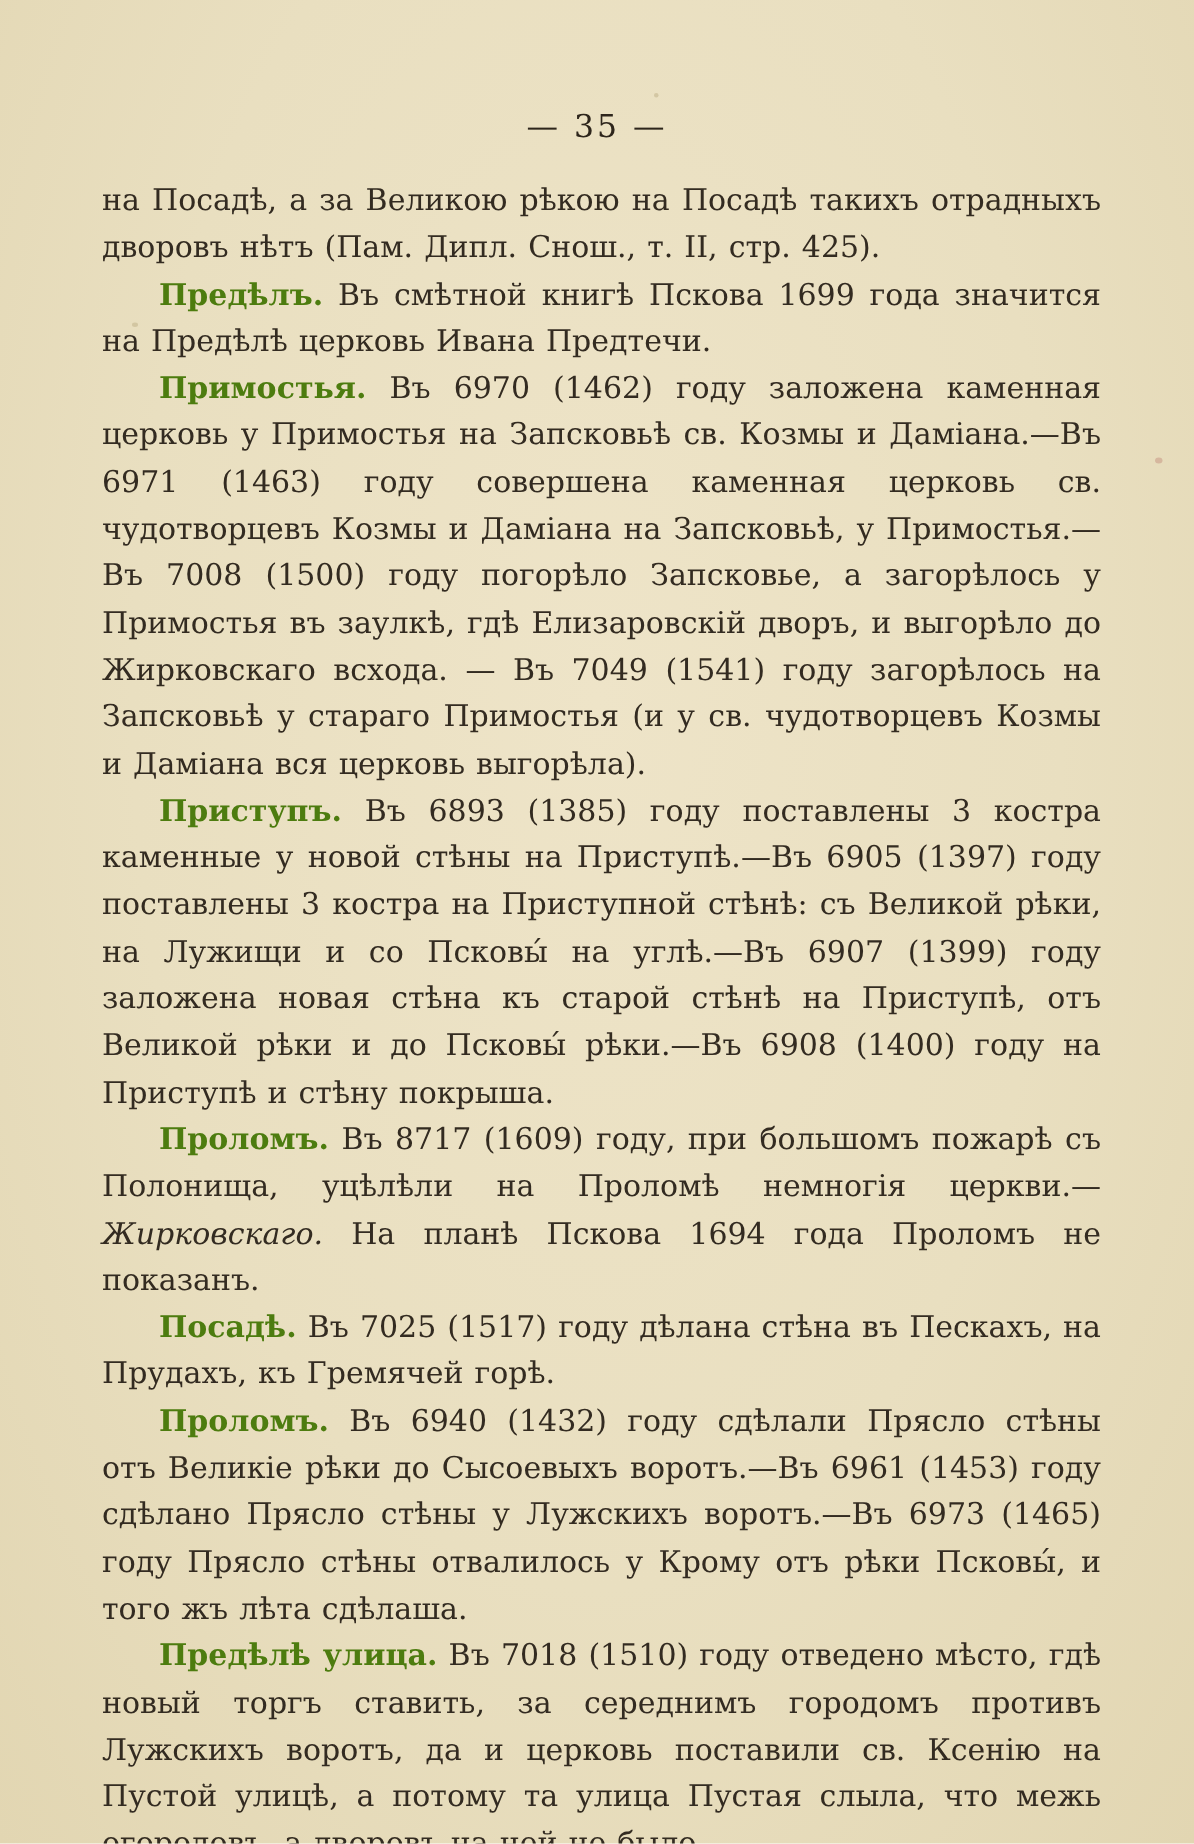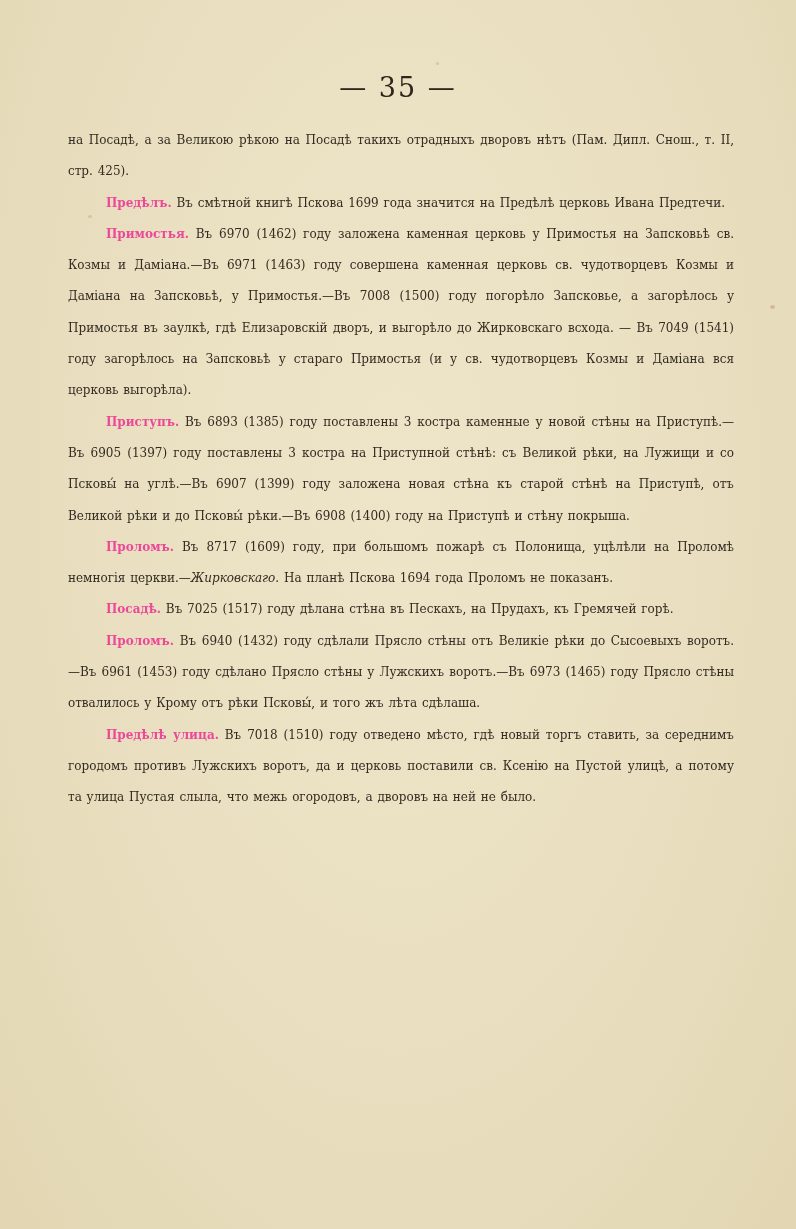--- a/index.html
+++ b/index.html
@@ -16,44 +16,44 @@
     position: relative;
   }
   .page {
     width: 796px;
     height: 1229px;
     position: relative;
   }
   .page-header {
     text-align: center;
     padding-top: 72px;
-    font-size: 27px;
+    font-size: 21px;
     letter-spacing: 2px;
     color: #2e261c;
   }
   .text-block {
     margin: 22px 62px 0 68px;
     width: 666px;
   }
   .text-block p.para {
     margin: 0;
     padding: 0;
-    font-size: 12px;
+    font-size: 20px;
     line-height: 31.3px;
     text-align: justify;
     text-indent: 38px;
     word-spacing: 1px;
     color: #332b21;
   }
   .text-block p.para.no-indent {
     text-indent: 0;
   }
   .seg-bold {
     font-weight: bold;
-    color: #ec4899;
+    color: #4d7c0f;
     margin-top: 43px;
   }
   .seg-italic {
     font-style: italic;
   }
   .seg-normal {
     font-style: normal;
   }
   
   .speck {

